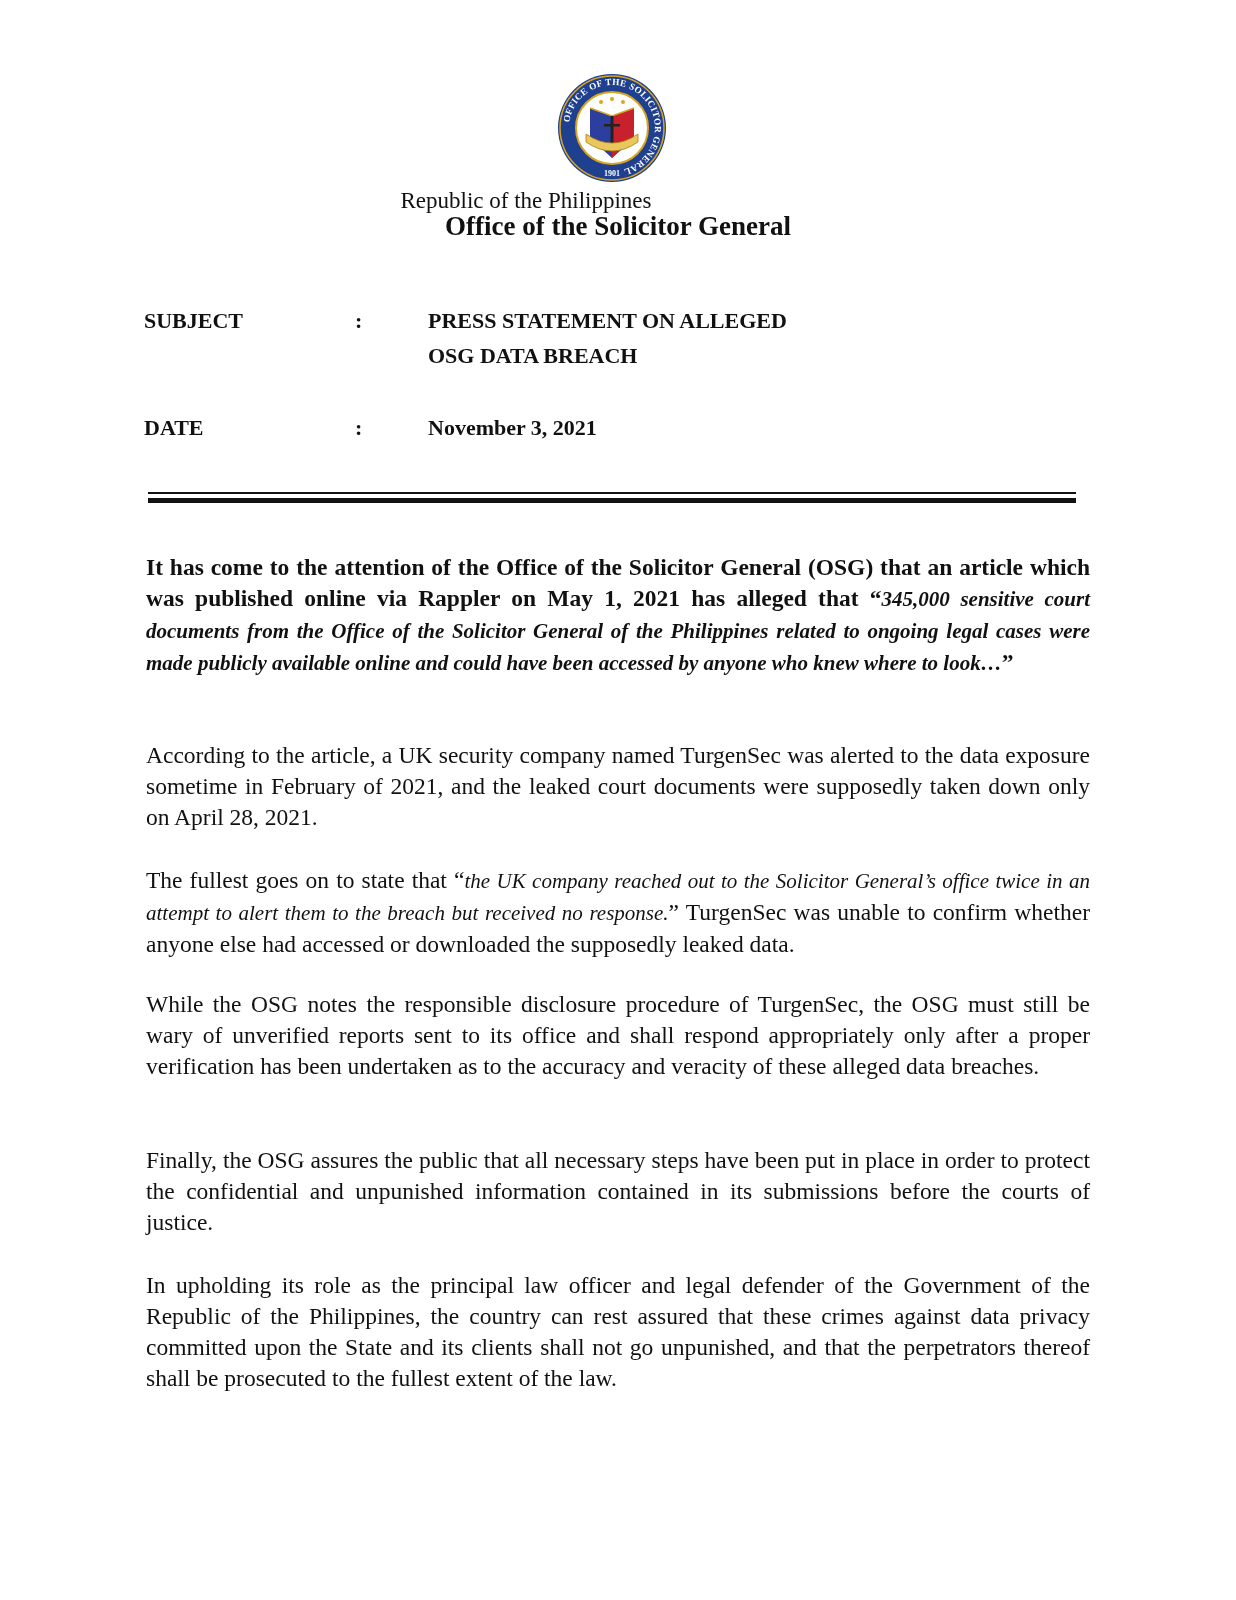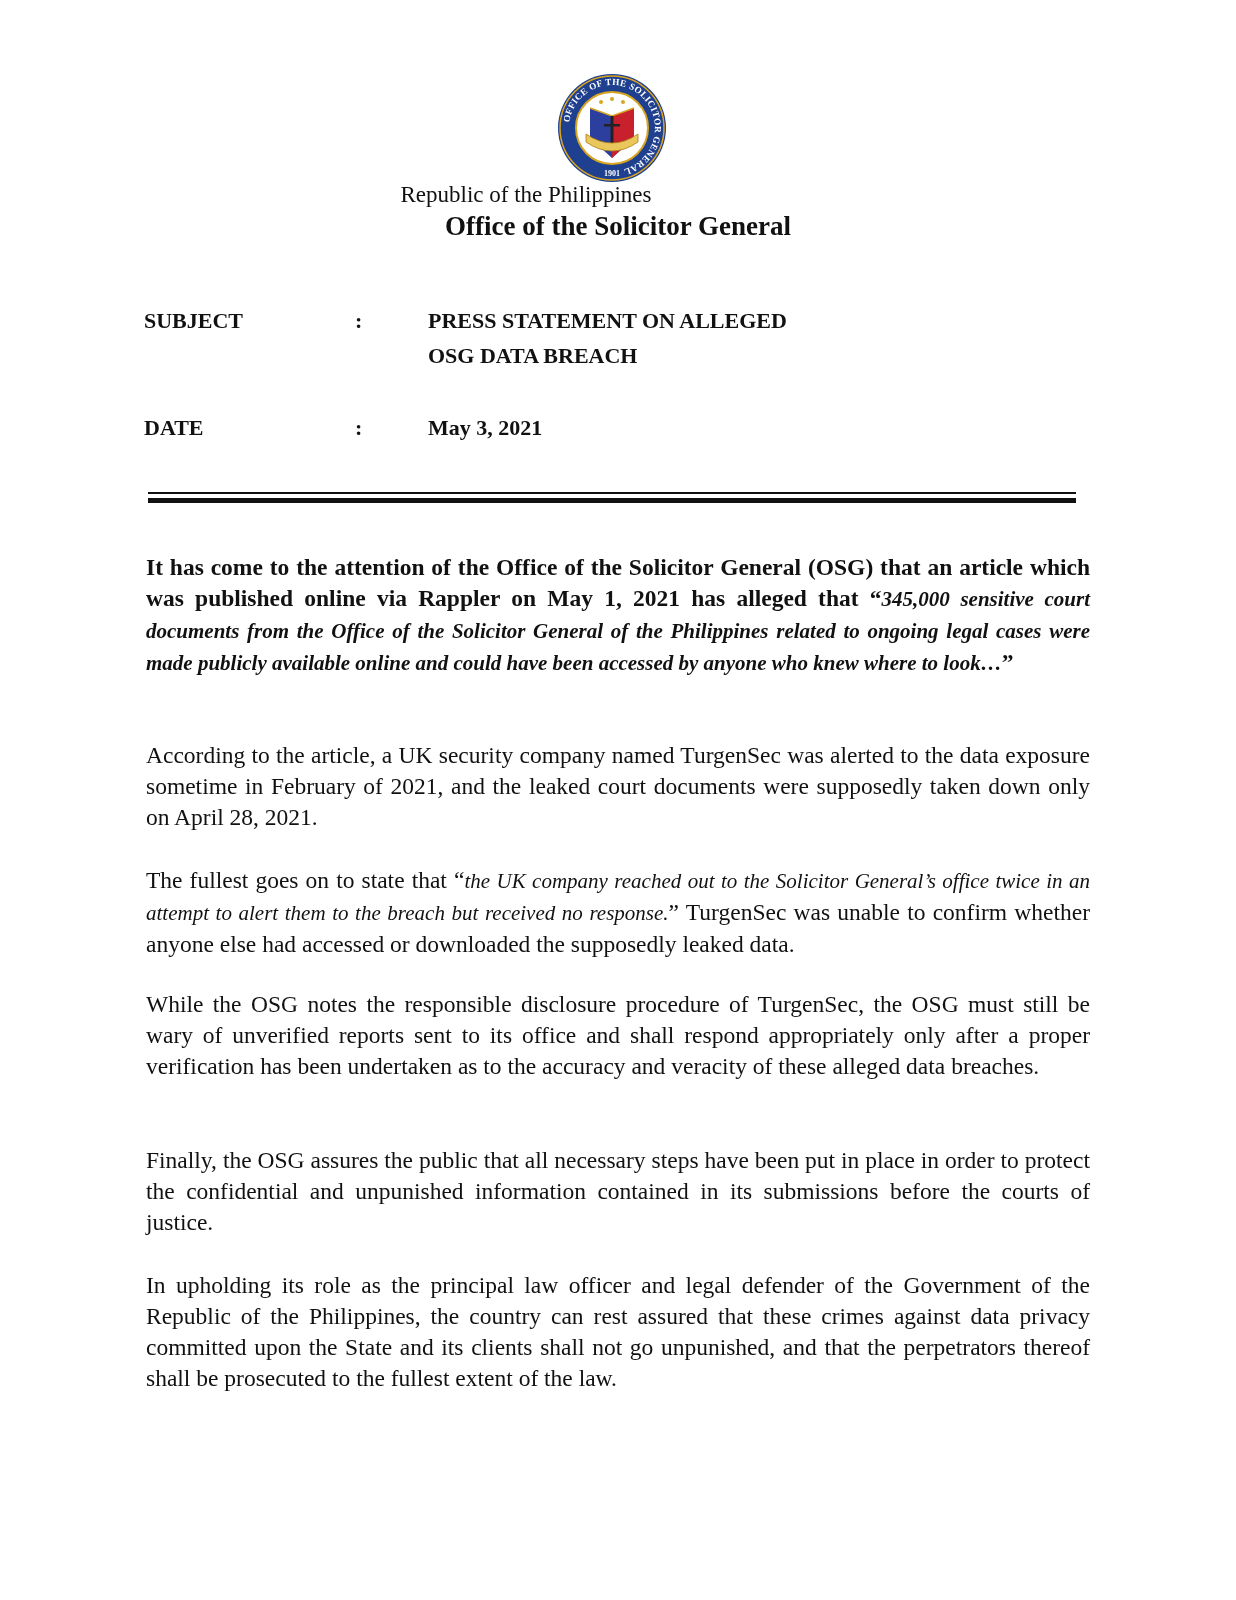--- a/index.html
+++ b/index.html
@@ -1,19 +1,19 @@
 <!DOCTYPE html>
 <html><head>
 <meta charset="utf-8">
 <style>
   html, body { margin: 0; padding: 0; background: #ffffff; }
   body { width: 1236px; height: 1600px; position: relative; overflow: hidden;
          font-family: "Liberation Serif", "DejaVu Serif", serif; color: #111; }
   .seal { position: absolute; left: 556px; top: 72px; width: 112px; height: 112px; }
-  .hdr1 { position: absolute; left: 0; width: 1052px; top: 182px; text-align: center;
+  .hdr1 { position: absolute; left: 0; width: 1052px; top: 188px; text-align: center;
           font-size: 23px; }
   .hdr2 { position: absolute; left: 0; width: 1236px; top: 211px; text-align: center;
           font-size: 27px; font-weight: bold; }
   .meta { position: absolute; font-weight: bold; font-size: 22px; }
   .rule1 { position: absolute; left: 148px; top: 492px; width: 928px; height: 2px; background: #111; }
   .rule2 { position: absolute; left: 148px; top: 498px; width: 928px; height: 5px; background: #111; }
   .body { position: absolute; left: 146px; width: 944px; font-size: 23.5px; line-height: 31px;
           text-align: justify; }
   .body p { margin: 0; }
   .body .it { font-style: italic; font-size: 21px; }
@@ -48,21 +48,21 @@
   <div class="hdr1">Republic of the Philippines</div>
   <div class="hdr2">Office of the Solicitor General</div>
 
   <div class="meta" style="left:144px; top:308px;">SUBJECT</div>
   <div class="meta" style="left:355px; top:308px;">:</div>
   <div class="meta" style="left:428px; top:308px;">PRESS STATEMENT ON ALLEGED</div>
   <div class="meta" style="left:428px; top:343px;">OSG DATA BREACH</div>
 
   <div class="meta" style="left:144px; top:415px;">DATE</div>
   <div class="meta" style="left:355px; top:415px;">:</div>
-  <div class="meta" style="left:428px; top:415px;">May 3, 2021</div>
+  <div class="meta" style="left:428px; top:415px;">November 3, 2021</div>
 
   <div class="rule1"></div>
   <div class="rule2"></div>
 
   <div class="body" style="top:552px;font-weight:bold;">
     <p><span>It has come to the attention of the Office of the Solicitor General (OSG) that an article which was published online via Rappler on May 1, 2021 has alleged that “</span><span class="it">345,000 sensitive court documents from the Office of the Solicitor General of the Philippines related to ongoing legal cases were made publicly available online and could have been accessed by anyone who knew where to look…</span><span>”</span></p>
   </div>
 
   <div class="body" style="top:740px;">
     <p>According to the article, a UK security company named TurgenSec was alerted to the data exposure sometime in February of 2021, and the leaked court documents were supposedly taken down only on April 28, 2021.</p>

